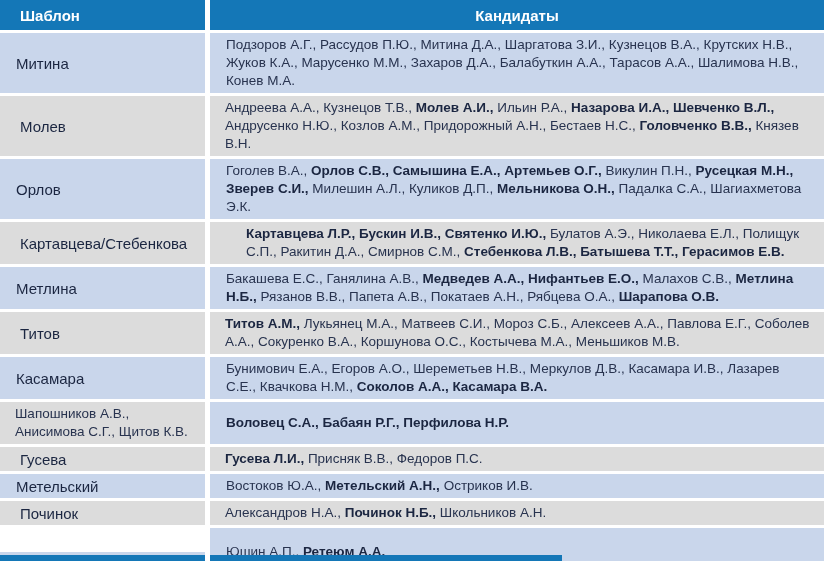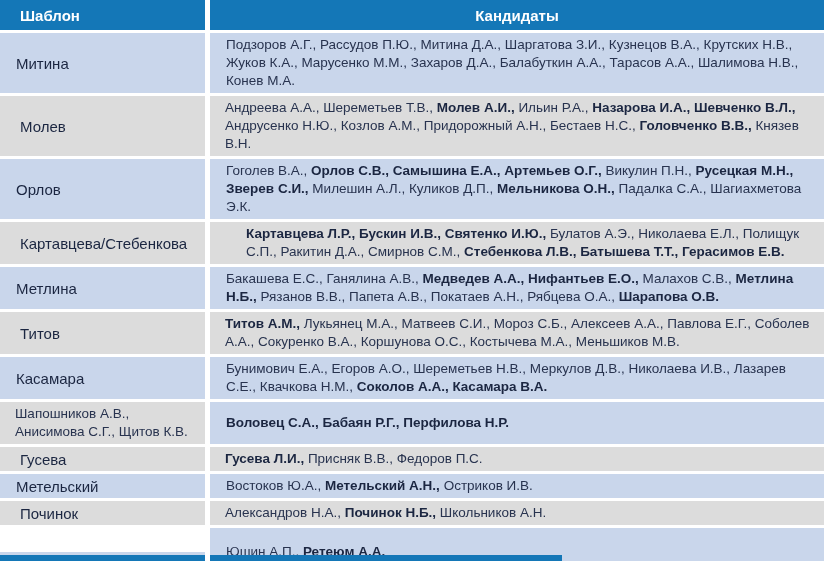--- a/index.html
+++ b/index.html
@@ -61,41 +61,41 @@
 
 <div class="table">
   <div class="cell head head-left">Шаблон</div>
   <div class="cell head head-right">Кандидаты</div>
 <div class="cell tcell blue" style="min-height: 54px;">Митина</div>
     <div class="cell ccell blue" style="min-height: 54px;">
       <div><span>Подзоров А.Г., </span><span>Рассудов П.Ю., </span><span>Митина Д.А., </span><span>Шаргатова З.И., </span><span>Кузнецов В.А., </span><span>Крутских Н.В., </span><span>Жуков К.А., </span><span>Марусенко М.М., </span><span>Захаров Д.А., </span><span>Балабуткин А.А., </span><span>Тарасов А.А., </span><span>Шалимова Н.В., </span><span>Конев М.А.</span></div>
     </div>
     <div class="cell tcell gray" style="min-height: 57px;">Молев</div>
     <div class="cell ccell gray" style="min-height: 57px;">
-      <div><span>Андреева А.А., </span><span>Шереметьев Т.В., </span><b>Молев А.И., </b><span>Ильин Р.А., </span><b>Назарова И.А., </b><b>Шевченко В.Л., </b><span>Андрусенко Н.Ю., </span><span>Козлов А.М., </span><span>Придорожный А.Н., </span><span>Бестаев Н.С., </span><b>Головченко В.В., </b><span>Князев В.Н.</span></div>
+      <div><span>Андреева А.А., </span><span>Кузнецов Т.В., </span><b>Молев А.И., </b><span>Ильин Р.А., </span><b>Назарова И.А., </b><b>Шевченко В.Л., </b><span>Андрусенко Н.Ю., </span><span>Козлов А.М., </span><span>Придорожный А.Н., </span><span>Бестаев Н.С., </span><b>Головченко В.В., </b><span>Князев В.Н.</span></div>
     </div>
     <div class="cell tcell blue" style="min-height: 57px;">Орлов</div>
     <div class="cell ccell blue" style="min-height: 57px;">
       <div><span>Гоголев В.А., </span><b>Орлов С.В., </b><b>Самышина Е.А., </b><b>Артемьев О.Г., </b><span>Викулин П.Н., </span><b>Русецкая М.Н., </b><b>Зверев С.И., </b><span>Милешин А.Л., </span><span>Куликов Д.П., </span><b>Мельникова О.Н., </b><span>Падалка С.А., </span><span>Шагиахметова Э.К.</span></div>
     </div>
     <div class="cell tcell gray" style="min-height: 41px;">Картавцева/Стебенкова</div>
     <div class="cell ccell gray" style="min-height: 41px; padding-left: 36px;">
       <div><b>Картавцева Л.Р., </b><b>Бускин И.В., </b><b>Святенко И.Ю., </b><span>Булатов А.Э., </span><span>Николаева Е.Л., </span><span>Полищук С.П., </span><span>Ракитин Д.А., </span><span>Смирнов С.М., </span><b>Стебенкова Л.В., </b><b>Батышева Т.Т., </b><b>Герасимов Е.В.</b></div>
     </div>
     <div class="cell tcell blue" style="min-height: 42px;">Метлина</div>
     <div class="cell ccell blue" style="min-height: 42px;">
       <div><span>Бакашева Е.С., </span><span>Ганялина А.В., </span><b>Медведев А.А., </b><b>Нифантьев Е.О., </b><span>Малахов С.В., </span><b>Метлина Н.Б., </b><span>Рязанов В.В., </span><span>Папета А.В., </span><span>Покатаев А.Н., </span><span>Рябцева О.А., </span><b>Шарапова О.В.</b></div>
     </div>
     <div class="cell tcell gray" style="min-height: 41px;">Титов</div>
     <div class="cell ccell gray" style="min-height: 41px;">
       <div><b>Титов А.М., </b><span>Лукьянец М.А., </span><span>Матвеев С.И., </span><span>Мороз С.Б., </span><span>Алексеев А.А., </span><span>Павлова Е.Г., </span><span>Соболев А.А., </span><span>Сокуренко В.А., </span><span>Коршунова О.С., </span><span>Костычева М.А., </span><span>Меньшиков М.В.</span></div>
     </div>
     <div class="cell tcell blue" style="min-height: 41px;">Касамара</div>
     <div class="cell ccell blue" style="min-height: 41px;">
-      <div><span>Бунимович Е.А., </span><span>Егоров А.О., </span><span>Шереметьев Н.В., </span><span>Меркулов Д.В., </span><span>Николаева И.В., </span><span>Лазарев С.Е., </span><span>Квачкова Н.М., </span><b>Соколов А.А., </b><b>Касамара В.А.</b></div>
+      <div><span>Бунимович Е.А., </span><span>Егоров А.О., </span><span>Шереметьев Н.В., </span><span>Меркулов Д.В., </span><span>Касамара И.В., </span><span>Лазарев С.Е., </span><span>Квачкова Н.М., </span><b>Соколов А.А., </b><b>Касамара В.А.</b></div>
     </div>
     <div class="cell ccell gray" style="min-height: 23px;">
       <div><span>Шапошников А.В., </span><span>Анисимова С.Г., </span><span>Щитов К.В.</span></div>
     </div>
     <div class="cell ccell blue" style="min-height: 23px; text-align: center;">
       <div><b>Воловец С.А., </b><b>Бабаян Р.Г., </b><b>Перфилова Н.Р.</b></div>
     </div>
     <div class="cell tcell gray" style="min-height: 23px;">Гусева</div>
     <div class="cell ccell gray" style="min-height: 23px;">
       <div><b>Гусева Л.И., </b><span>Присняк В.В., </span><span>Федоров П.С.</span></div>

